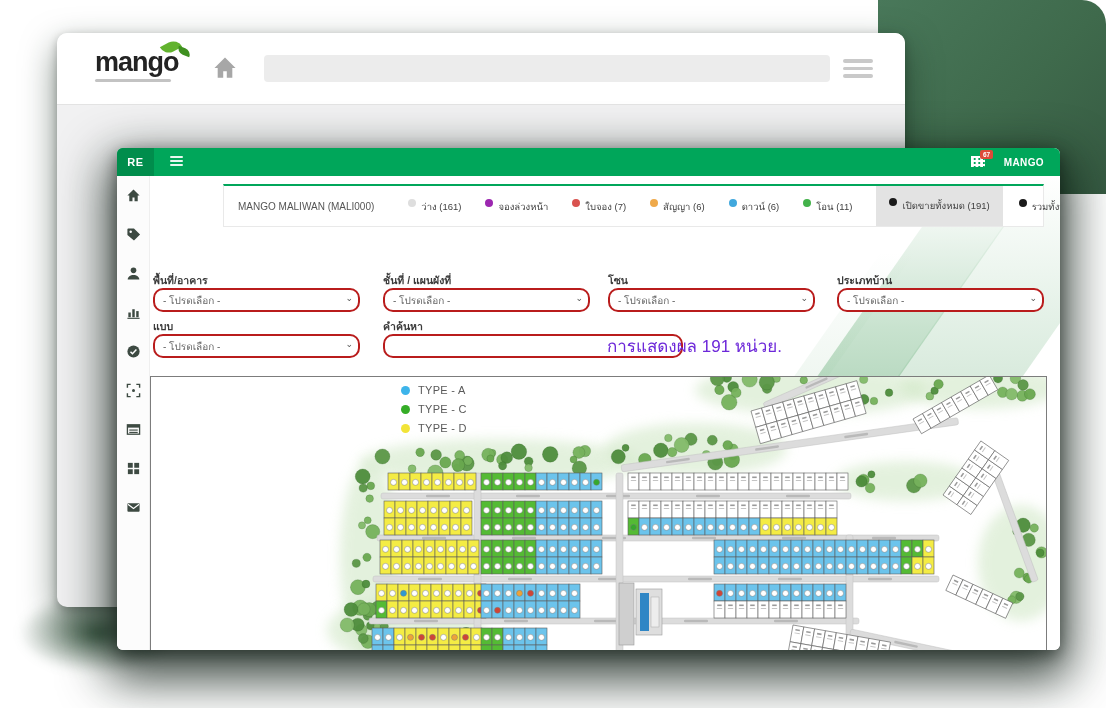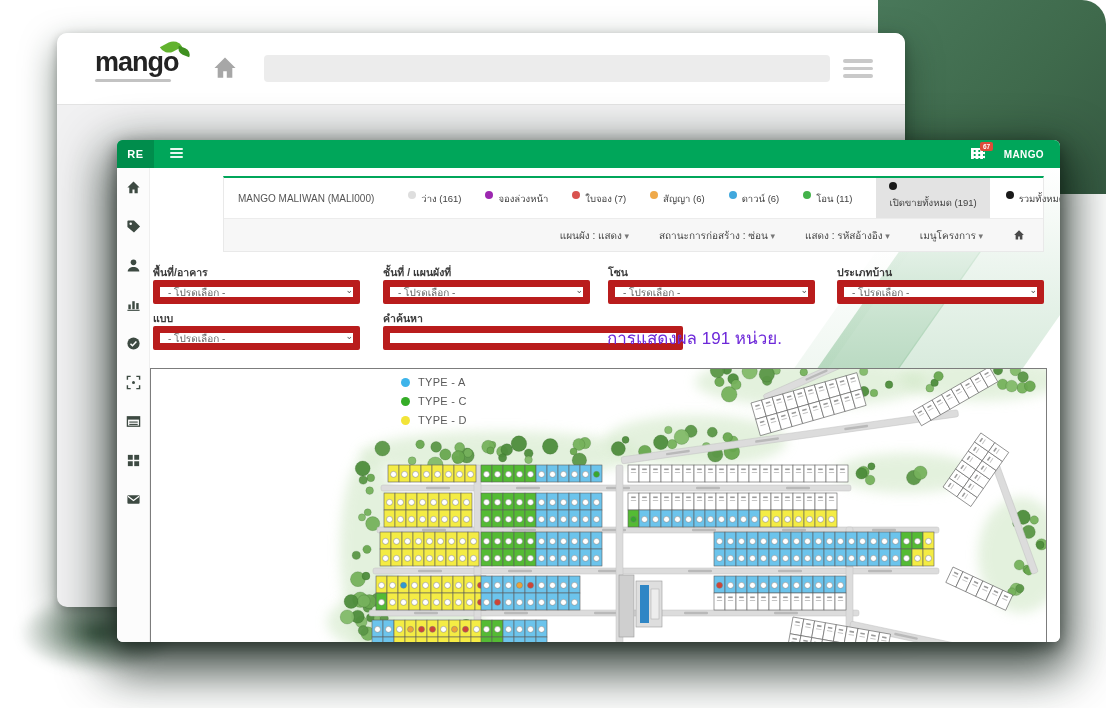--- a/index.html
+++ b/index.html
@@ -26,21 +26,21 @@
   .bw-logo .leaf1 { width:20px; height:10px; border-radius:0 12px 0 12px; left:66px; top:-7px; transform:rotate(-28deg); }
   .bw-logo .leaf2 { width:14px; height:7px; border-radius:0 10px 0 10px; left:82px; top:-1px; transform:rotate(22deg); background:#3f9020; }
   .bw-tagline { width:76px; height:3px; background:#c3c3c3; border-radius:2px; margin-top:3px; }
   .bw-home { position:absolute; left:155px; top:22px; color:#a7a7a7; }
   .bw-search { position:absolute; left:207px; top:22px; width:566px; height:27px;
     background:#ececec; border-radius:4px; }
   .bw-burger { position:absolute; right:32px; top:26px; width:30px; }
   .bw-burger i { display:block; height:3.5px; background:#c9c9c9; border-radius:2px; margin-bottom:4px; }
 
   
-  .front-window { position:absolute; left:117px; top:140px; width:943px; height:502px;
+  .front-window { position:absolute; left:117px; top:148px; width:943px; height:502px;
     background:#fff; border-radius:6px; z-index:3; overflow:hidden;
     box-shadow:0 20px 48px 10px rgba(9,24,15,.78), 0 5px 16px rgba(0,0,0,.45); }
   .fw-topbar { position:absolute; left:0; top:0; right:0; height:28px; background:#00a65a;
     display:flex; align-items:center; z-index:5; }
   .re-box { width:37px; height:28px; background:#008d4c; color:#fff; font-weight:bold;
     font-size:11px; display:flex; align-items:center; justify-content:center; letter-spacing:.5px; }
   .fw-burger { margin-left:16px; width:13px; cursor:pointer; }
   .fw-burger i { display:block; height:2px; background:#e8f7ef; margin-bottom:2px; border-radius:1px; }
   .fw-top-right { margin-left:auto; display:flex; align-items:center; gap:18px; padding-right:16px; }
   .cal-icon { position:relative; width:15px; height:12px; }
@@ -67,33 +67,33 @@
     background:linear-gradient(to bottom, rgba(150,200,162,0) 0%, rgba(150,200,162,.3) 55%, rgba(118,180,134,.42) 100%); }
   .s3 { left:748px; top:52px; width:34px; height:240px; transform:skewX(-35deg);
     background:linear-gradient(to bottom, rgba(160,205,170,0) 10%, rgba(160,205,170,.28) 100%); }
 
   
   .card { position:absolute; left:73px; top:8px; width:821px; background:#fff; z-index:2;
     border:1px solid #e9e9e9; border-top:2px solid #00a65a; }
   .card-row1 { height:40px; display:flex; align-items:center; padding:0 0 0 14px; }
   .proj-title { font-size:10px; color:#555; margin-right:34px; white-space:nowrap; }
   .lg-item { display:flex; align-items:flex-start; gap:5px; margin-right:24px; cursor:pointer; white-space:nowrap; }
-  .lg-item.active { background:#e3e3e3; height:40px; padding:4px 13px; margin-right:16px;flex-direction:column; }
+  .lg-item.active { background:#e3e3e3; height:40px; padding:12px 13px; margin-right:16px; }
   .lg-dot { width:8px; height:8px; border-radius:50%; flex:0 0 auto; }
   .lg-label { font-size:9.5px; color:#3f3f3f; }
   .card-row2 { height:33px; background:#f7f7f7; border-top:1px solid #ececec;
     display:flex; align-items:center; justify-content:flex-end; gap:30px; padding-right:18px; }
   .tb-menu { font-size:10px; color:#454545; cursor:pointer; white-space:nowrap; }
   .tb-menu::after { content:" ▾"; color:#777; font-size:9px; }
   .tb-home { color:#4a4a4a; cursor:pointer; display:flex; }
 
   
   .f-label { position:absolute; font-size:10.5px; font-weight:bold; color:#3a3a3a; z-index:2; white-space:nowrap; }
   .f-ctrl { position:absolute; width:207px; height:24px; z-index:2; }
-  .f-ctrl select, .f-ctrl input { width:100%; height:100%; border:7px solid #b91c1c; border-radius:2px;
+  .f-ctrl select, .f-ctrl input { width:100%; height:100%; border:2px solid #b91c1c; border-radius:10px;
     background:#fff; font-size:10px; color:#666; padding:0 18px 0 8px;
     -webkit-appearance:none; appearance:none; outline:none; font-family:inherit; }
   .f-ctrl .caret { position:absolute; right:7px; top:5px; color:#555; font-size:9px; pointer-events:none; }
   .result-line { position:absolute; left:457px; top:156px; font-size:17px; color:#6d28d9; z-index:2; white-space:nowrap; }
 
   
   .map-box { position:absolute; left:0; top:200px; width:897px; height:276px; z-index:2;
     border:1px solid #7c7c7c; border-bottom:none; background:#fff; overflow:hidden; }
   .map-legend { position:absolute; left:250px; top:7px; z-index:3; }
   .ml-row { display:flex; align-items:center; gap:8px; margin-bottom:7px; }
@@ -241,31 +241,20 @@
               <i class="lg-dot" style="background: rgb(67, 178, 74);"></i>
               <span class="lg-label">โอน (11)</span>
             </span>
           <span class="lg-item active">
               <i class="lg-dot" style="background: rgb(26, 26, 26);"></i>
               <span class="lg-label">เปิดขายทั้งหมด (191)</span>
             </span>
           <span class="lg-item">
               <i class="lg-dot" style="background: rgb(26, 26, 26);"></i>
               <span class="lg-label">รวมทั้งหมด (ยูนิต) (294)</span>
-            </span>
-        </div>
-        <div class="card-row2">
-          <span class="tb-menu">แผนผัง : แสดง</span>
-          <span class="tb-menu">สถานะการก่อสร้าง : ซ่อน</span>
-          <span class="tb-menu">แสดง : รหัสอ้างอิง</span>
-          <span class="tb-menu">เมนูโครงการ</span>
-          <span class="tb-home">
-              <svg width="12" height="12" viewBox="0 0 16 16" fill="currentColor">
-                <path d="M8 1.5 1.5 8h2v6h3.4v-4h2.2v4h3.4V8h2L8 1.5z"></path>
-              </svg>
             </span>
         </div>
       </div>
 
       <span class="f-label" style="left:3px;top:96px">พื้นที่/อาคาร</span>
       <div class="f-ctrl" style="left:3px;top:112px">
         <select><option>- โปรดเลือก -</option></select><span class="caret">⌄</span>
       </div>
       <span class="f-label" style="left:233px;top:96px">ชั้นที่ / แผนผังที่</span>
       <div class="f-ctrl" style="left:233px;top:112px">

